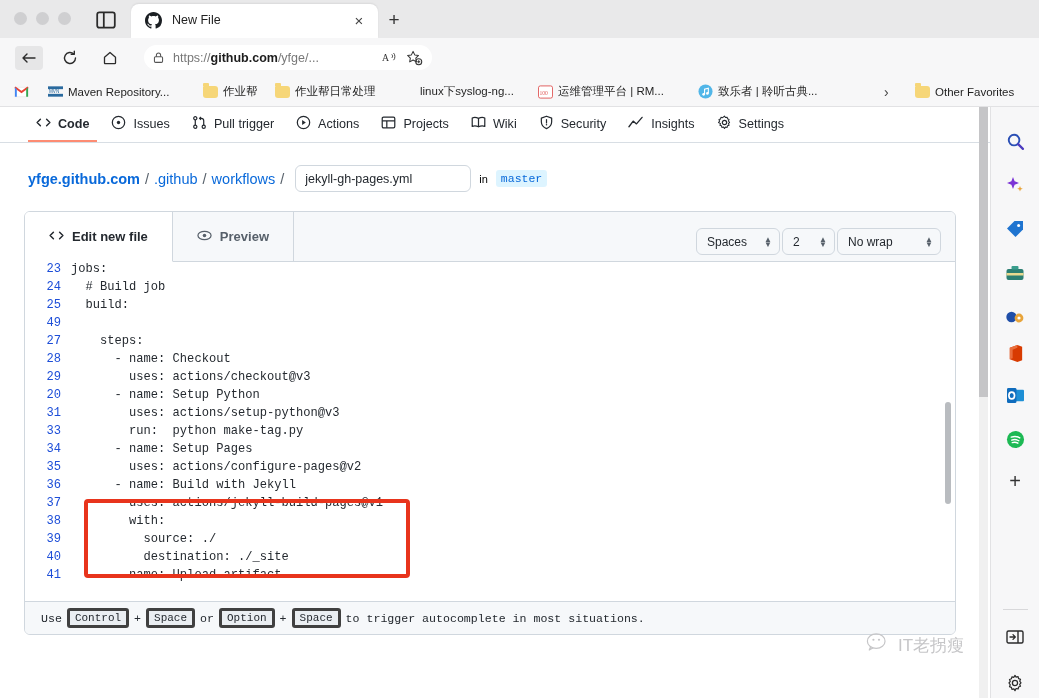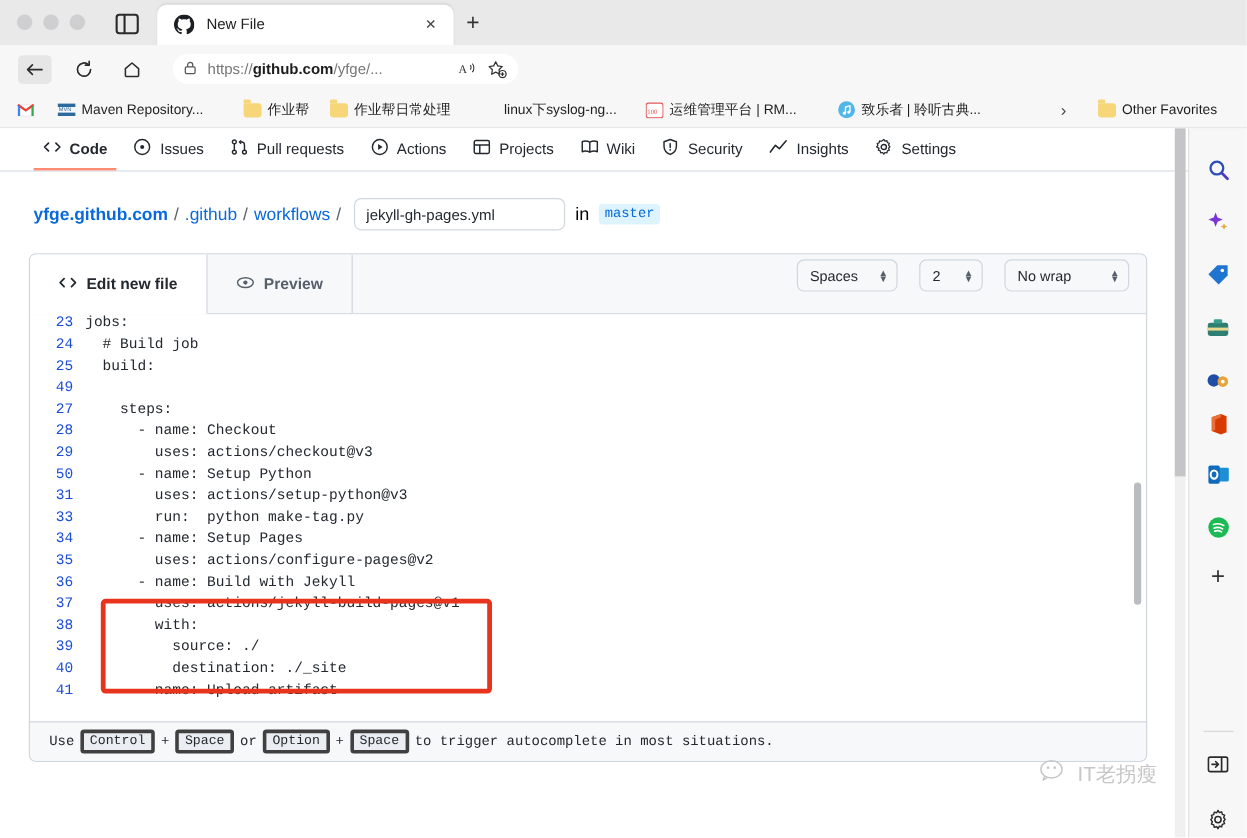--- a/index.html
+++ b/index.html
@@ -110,21 +110,21 @@
     font-size: 14.5px; gap: 0;
   }
   .bc-link { color: #0969da; font-weight: bold; cursor: pointer; }
   .bc-link.plain { font-weight: normal; }
   .bc-sep { color: #57606a; margin: 0 5px; }
   .bc-input {
     width: 176px; height: 27px; border: 1px solid #d0d7de; border-radius: 6px;
     padding: 0 9px; font-size: 12.5px; font-family: "Liberation Sans", sans-serif;
     color: #24292f; background: #fff; margin-left: 6px;
   }
-  .bc-in { color: #000000; margin: 0 8px; font-size: 15px; }
+  .bc-in { color: #000000; margin: 0 8px; font-size: 11px; }
   .bc-branch {
     background: #ddf4ff; color: #0969da; border-radius: 3px;
     padding: 2px 5px; font-family: "Liberation Mono", monospace; font-size: 11.5px;
   }
 
   
   .editor-card {
     position: absolute; left: 24px; top: 104px; width: 932px; height: 424px;
     border: 1px solid #d0d7de; border-radius: 6px; background: #fff; overflow: hidden;
   }
@@ -132,21 +132,21 @@
     height: 50px; background: #f6f8fa; border-bottom: 1px solid #d0d7de;
     display: flex; align-items: stretch; position: relative;
   }
   .ed-tab {
     display: flex; align-items: center; gap: 8px; padding: 0 24px;
     font-size: 13px; color: #24292f; cursor: pointer;
     border-right: 1px solid #d0d7de;
   }
   .ed-tab.active { background: #fff; font-weight: bold; border-bottom: 1px solid #fff; margin-bottom: -1px; }
   .ed-tab.inactive { color: #57606a; font-weight: bold; }
-  .ed-controls { position: absolute; right: 14px; top: 4px; display: flex; gap: 18px; justify-content: space-between; }
+  .ed-controls { position: absolute; right: 14px; top: 16px; display: flex; gap: 2px; justify-content: space-between; }
   .sel {
     height: 27px; border: 1px solid #d0d7de; border-radius: 6px; background: #f6f8fa;
     display: flex; align-items: center; padding: 0 7px 0 10px; gap: 9px;
     font-size: 12px; color: #24292f; cursor: pointer;
   }
   .sel .stepper { display: flex; flex-direction: column; line-height: 5px; font-size: 8px; color: #57606a; }
 
   .code-area {
     position: absolute; left: 0; top: 50px; width: 930px; height: 340px;
     overflow: hidden; background: #fff;
@@ -447,21 +447,21 @@
       <span>Issues</span>
     </div>
     <div class="gh-nav-item">
       <span><svg width="15" height="15" viewBox="0 0 16 16">
             <circle cx="3.5" cy="12.5" r="1.7" fill="none" stroke="#24292f" stroke-width="1.3"></circle>
             <circle cx="3.5" cy="3.5" r="1.7" fill="none" stroke="#24292f" stroke-width="1.3"></circle>
             <circle cx="12.5" cy="12.5" r="1.7" fill="none" stroke="#24292f" stroke-width="1.3"></circle>
             <path d="M3.5 5.2v5.6M12.5 10.8V6c0-1.4-1-2.4-2.4-2.4H8.2" fill="none" stroke="#24292f" stroke-width="1.3"></path>
             <path d="M9.6 2.2L8 3.6l1.6 1.4" fill="none" stroke="#24292f" stroke-width="1.3" stroke-linejoin="round"></path>
           </svg></span>
-      <span>Pull requests</span>
+      <span>Pull trigger</span>
     </div>
     <div class="gh-nav-item">
       <span><svg width="15" height="15" viewBox="0 0 16 16">
             <circle cx="8" cy="8" r="6.6" fill="none" stroke="#24292f" stroke-width="1.3"></circle>
             <path d="M6.5 5.3l4 2.7-4 2.7z" fill="#24292f"></path>
           </svg></span>
       <span>Actions</span>
     </div>
     <div class="gh-nav-item">
       <span><svg width="15" height="15" viewBox="0 0 16 16">
@@ -575,21 +575,21 @@
           </div>
           <div class="code-line">
             <span class="ln">28</span>
             <span class="lc">      - name: Checkout</span>
           </div>
           <div class="code-line">
             <span class="ln">29</span>
             <span class="lc">        uses: actions/checkout@v3</span>
           </div>
           <div class="code-line">
-            <span class="ln">50</span>
+            <span class="ln">20</span>
             <span class="lc">      - name: Setup Python</span>
           </div>
           <div class="code-line">
             <span class="ln">31</span>
             <span class="lc">        uses: actions/setup-python@v3</span>
           </div>
           <div class="code-line">
             <span class="ln">33</span>
             <span class="lc">        run:  python make-tag.py</span>
           </div>

